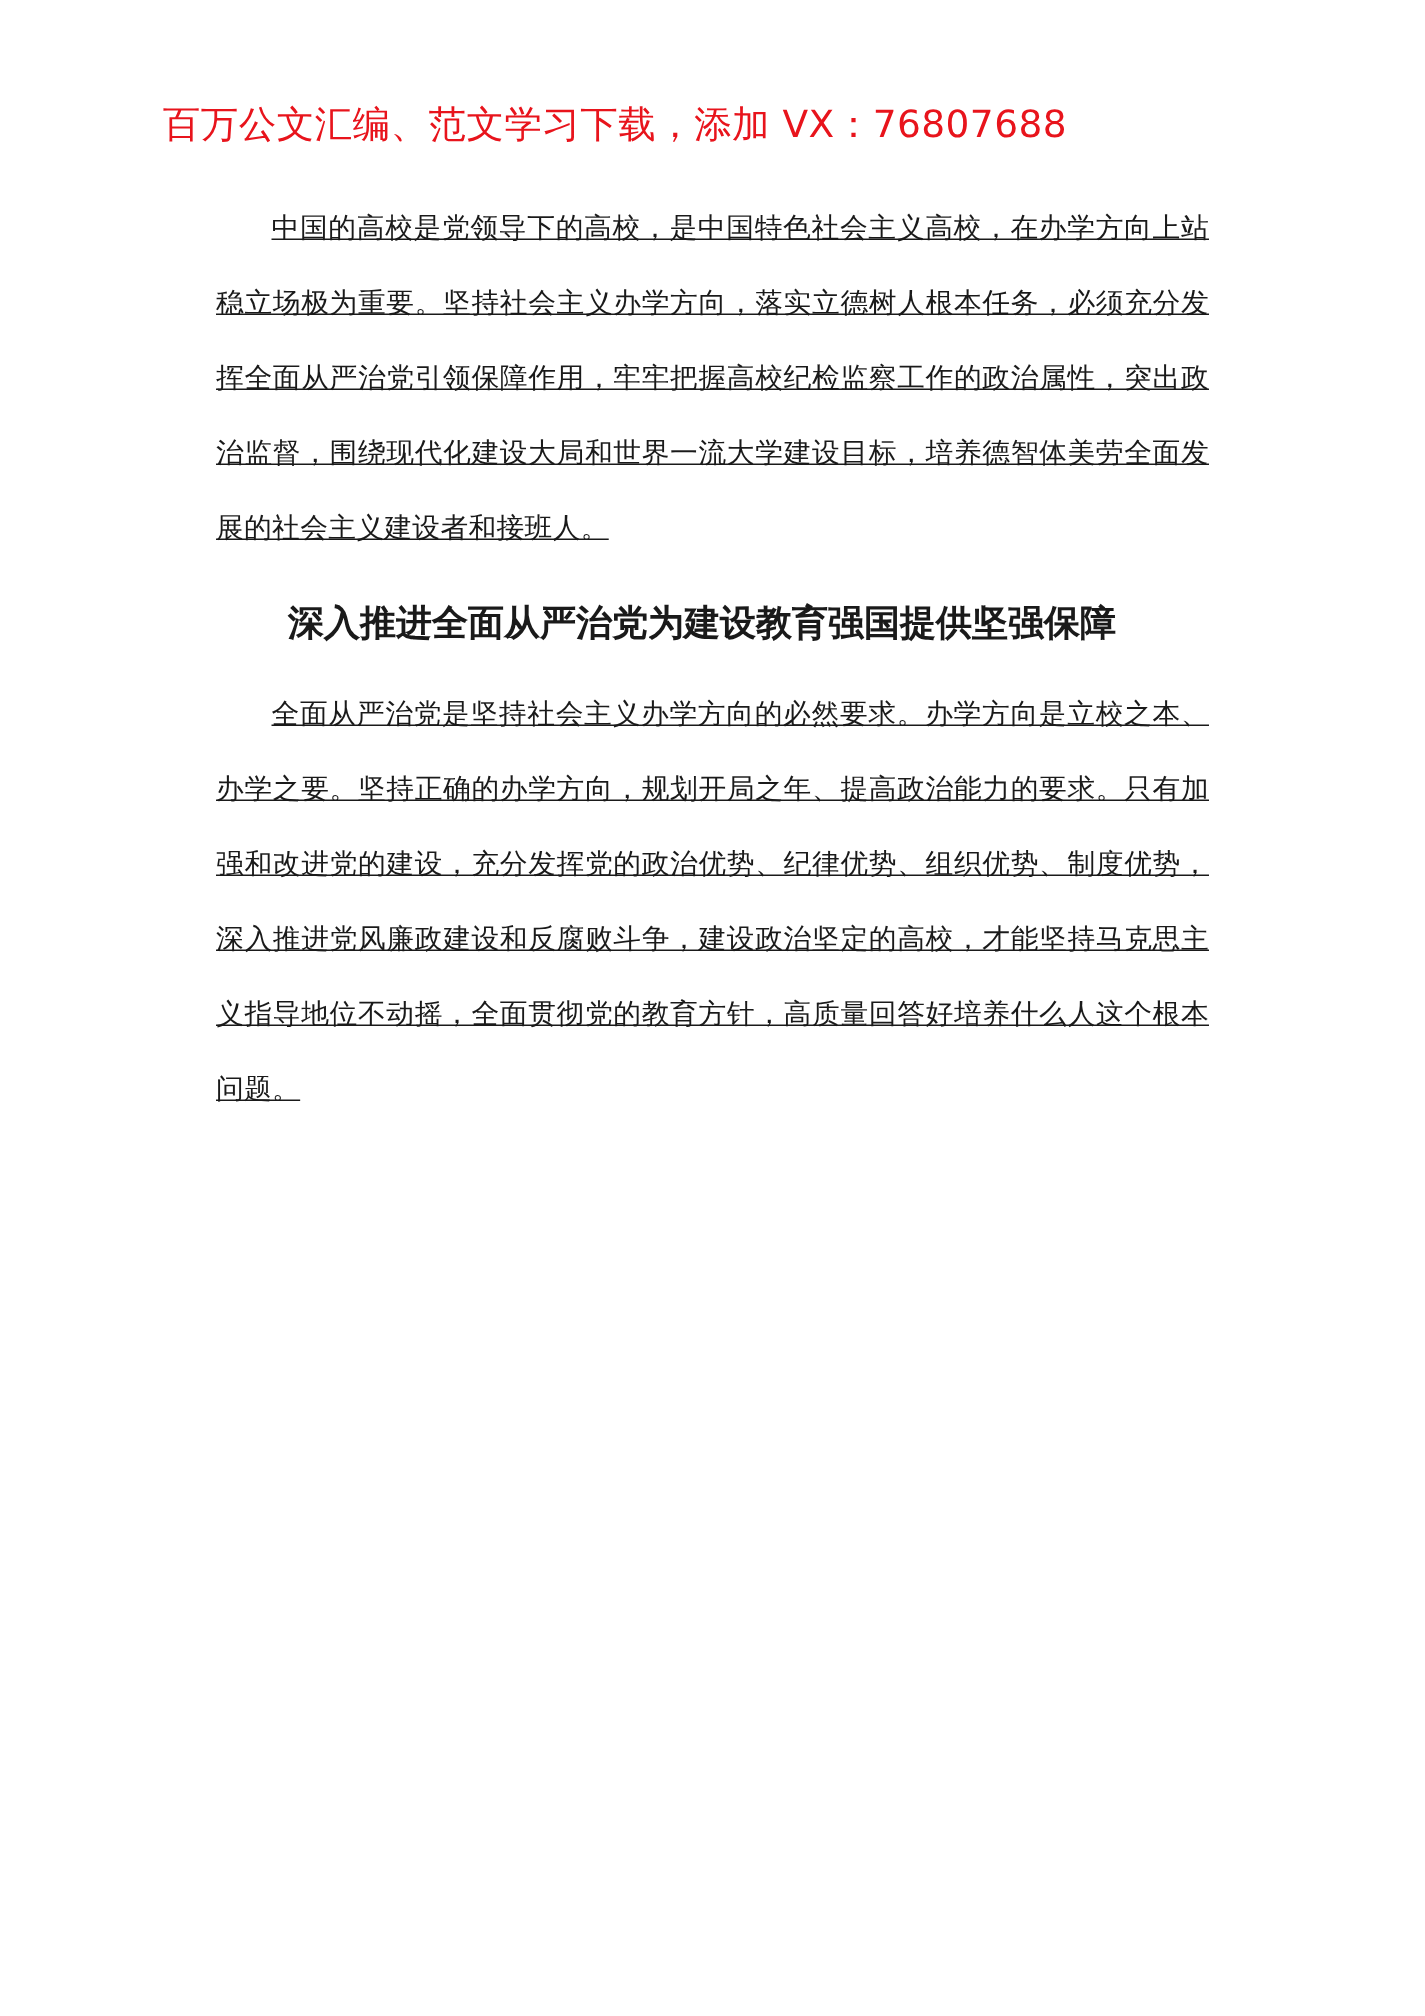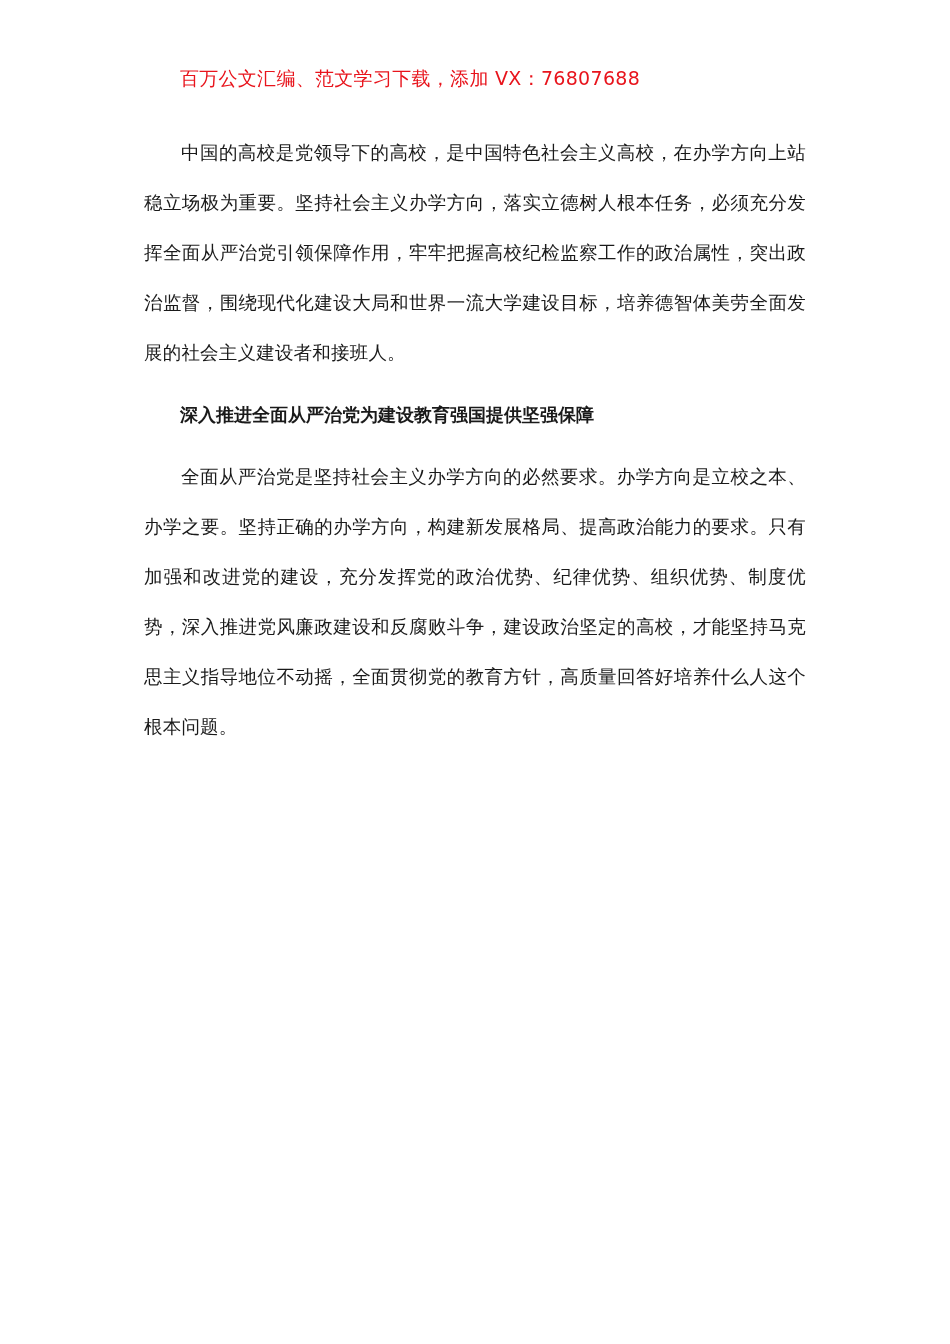--- a/index.html
+++ b/index.html
@@ -1,27 +1,27 @@
 <!DOCTYPE html>
 <html><head>
 <meta charset="utf-8">
 <style>
   html, body { margin: 0; padding: 0; background: #ffffff; }
   body { width: 950px; height: 1344px; position: relative; overflow: hidden;
          font-family: "DejaVu Sans", "Liberation Sans", sans-serif; color: #1a1a1a; }
   .header { position: absolute; top: 66px; left: 0; width: 820px; text-align: center;
-            color: #e8141c; font-size: 19px; letter-spacing: 0.3px; }
+            color: #e8141c; font-size: 25px; letter-spacing: 0.3px; }
   .content { position: absolute; left: 144px; top: 128px; width: 662px; }
   .para { font-size: 18.5px; line-height: 50px; margin: 0 0 12px 0; text-indent: 2em;
-          text-align: justify; letter-spacing: 0.2px; }
-  .heading { font-size: 18px; line-height: 50px; font-weight: bold; text-indent: 2em;
+          text-align: justify; letter-spacing: 0.2px; text-decoration: underline; }
+  .heading { font-size: 24px; line-height: 50px; font-weight: bold; text-indent: 2em;
              margin: 0 0 12px 0; }
 </style>
 </head>
 <body>
 
 <div class="header">百万公文汇编、范文学习下载，添加 VX：76807688</div>
 
 <div class="content">
   <p class="para">中国的高校是党领导下的高校，是中国特色社会主义高校，在办学方向上站稳立场极为重要。坚持社会主义办学方向，落实立德树人根本任务，必须充分发挥全面从严治党引领保障作用，牢牢把握高校纪检监察工作的政治属性，突出政治监督，围绕现代化建设大局和世界一流大学建设目标，培养德智体美劳全面发展的社会主义建设者和接班人。</p>
   <p class="heading">深入推进全面从严治党为建设教育强国提供坚强保障</p>
-  <p class="para">全面从严治党是坚持社会主义办学方向的必然要求。办学方向是立校之本、办学之要。坚持正确的办学方向，构建新发展格局、提高政治能力的要求。只有加强和改进党的建设，充分发挥党的政治优势、纪律优势、组织优势、制度优势，深入推进党风廉政建设和反腐败斗争，建设政治坚定的高校，才能坚持马克思主义指导地位不动摇，全面贯彻党的教育方针，高质量回答好培养什么人这个根本问题。</p>
+  <p class="para">全面从严治党是坚持社会主义办学方向的必然要求。办学方向是立校之本、办学之要。坚持正确的办学方向，规划开局之年、提高政治能力的要求。只有加强和改进党的建设，充分发挥党的政治优势、纪律优势、组织优势、制度优势，深入推进党风廉政建设和反腐败斗争，建设政治坚定的高校，才能坚持马克思主义指导地位不动摇，全面贯彻党的教育方针，高质量回答好培养什么人这个根本问题。</p>
 </div>
 
 </body></html>

